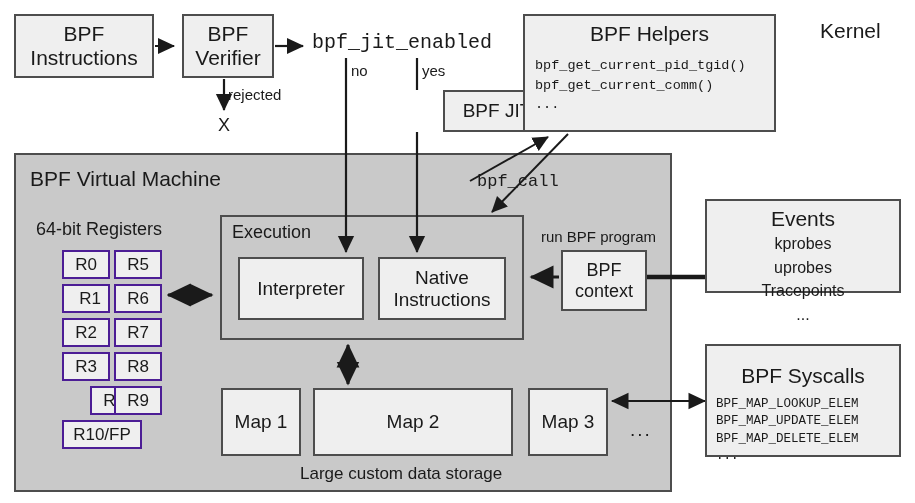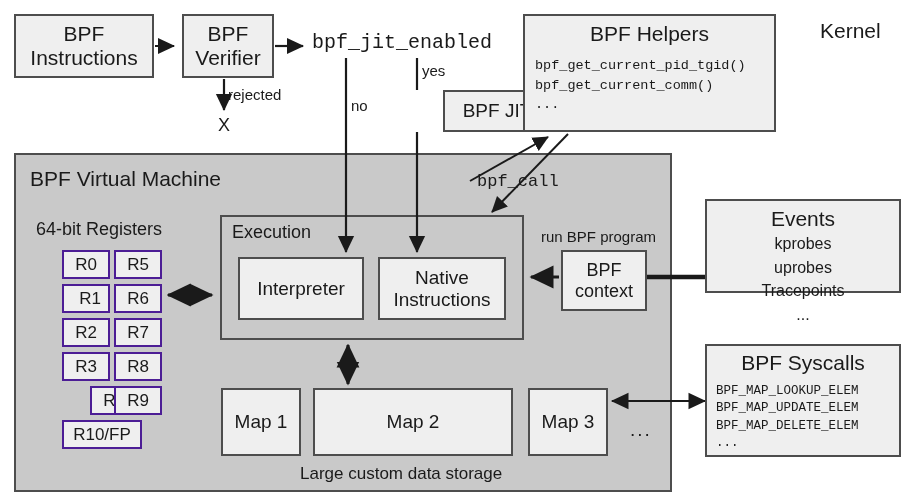--- a/index.html
+++ b/index.html
@@ -56,21 +56,21 @@
   #bpf-helpers      { left: 523px; top: 14px;  width: 253px; height: 118px; font-size: 21px;
                       align-items: stretch; justify-content: flex-start; padding: 6px 10px; }
   #bpf-helpers .title { text-align: center; width: 100%; margin-bottom: 10px; }
   #bpf-helpers .lines { font-family: "Liberation Mono", monospace; font-size: 13.5px;
                         text-align: left; line-height: 1.45; }
 
   #jit-enabled-label { left: 312px; top: 31px; font-size: 20px; }
   #kernel-label      { left: 820px; top: 18px; font-size: 21px; }
   #rejected-label    { left: 228px; top: 86px; font-size: 15px; }
   #x-label           { left: 218px; top: 115px; font-size: 18px; }
-  #no-label          { left: 351px; top: 62px; font-size: 15px; margin-top: 35px; }
+  #no-label          { left: 351px; top: 62px; font-size: 15px; }
   #yes-label         { left: 422px; top: 62px; font-size: 15px; }
 
   
   #vm {
     position: absolute;
     left: 14px; top: 153px; width: 658px; height: 339px;
     box-sizing: border-box;
     background: #c9c9c9;
     border: 2px solid #4d4d4d;
   }
@@ -114,21 +114,21 @@
   #bpf-context { left: 561px; top: 250px; width: 86px; height: 61px; font-size: 18px; }
 
   
   #events {
     left: 705px; top: 199px; width: 196px; height: 94px;
     font-size: 21px; justify-content: flex-start; padding-top: 6px;
   }
   #events .sub { font-size: 16px; line-height: 1.28; margin-top: 3px; }
   #syscalls {
     left: 705px; top: 344px; width: 196px; height: 113px;
-    font-size: 21px; align-items: stretch; justify-content: flex-start; padding: 5px 9px;
+    font-size: 21px; align-items: stretch; justify-content: flex-start; padding: 18px 9px;
   }
   #syscalls .title { text-align: center; width: 100%; margin-bottom: 8px; }
   #syscalls .lines {
     font-family: "Liberation Mono", monospace; font-size: 12.5px;
     text-align: left; line-height: 1.38;
   }
 </style>
 </head>
 <body>
 

